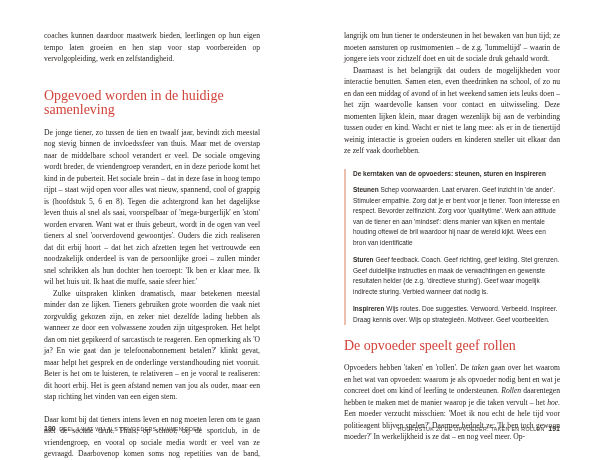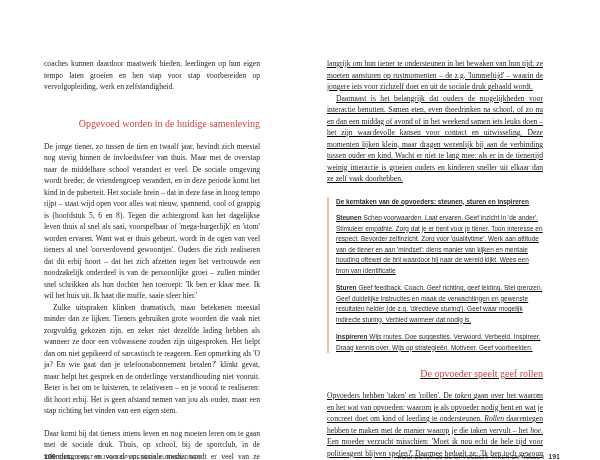--- a/index.html
+++ b/index.html
@@ -1,25 +1,25 @@
 <!DOCTYPE html>
 <html><head>
 <meta charset="utf-8">
 <style>
   html, body { margin:0; padding:0; }
   body { width:600px; height:460px; background:#ffffff; position:relative; overflow:hidden; }
-  .page { position:absolute; top:0; width:300px; height:376px;margin-top:28px; }
+  .page { position:absolute; top:0; width:300px; height:376px; }
   .left { left:0; }
   .right { left:300px; }
   .col { position:absolute; width:216px; }
   .left .col { left:44px; }
-  .right .col { left:27px;text-decoration:underline; }
+  .right .col { left:44px; }
   .body-text { font-family:"Liberation Serif", serif; font-size:7.6px; line-height:11.5px; color:#2a2522; text-align:justify; margin:0; }
   .body-text.indent { text-indent:9px; }
-  .heading { font-family:"Liberation Serif", serif; font-size:10px; color:#d0433a; margin:0; line-height:14px;text-align:right; }
+  .heading { font-family:"Liberation Serif", serif; font-size:14px; color:#d0433a; margin:0; line-height:14px; }
   .box { border-left:2.5px solid #eebfad; padding-left:7px; }
   .box p { font-family:"Liberation Sans", sans-serif; font-size:6.5px; line-height:10.5px; color:#2e2a27; margin:0; }
   .box p.title { font-weight:bold; }
   .box b { font-weight:bold; }
   .footer { position:absolute; top:425px; font-family:"Liberation Sans", sans-serif; font-size:5.3px; letter-spacing:0.35px; color:#3a3533; white-space:nowrap; }
   .footer .num { font-size:7px; font-weight:bold; letter-spacing:0; }
   em { font-style:italic; }
 </style>
 </head>
 <body>

